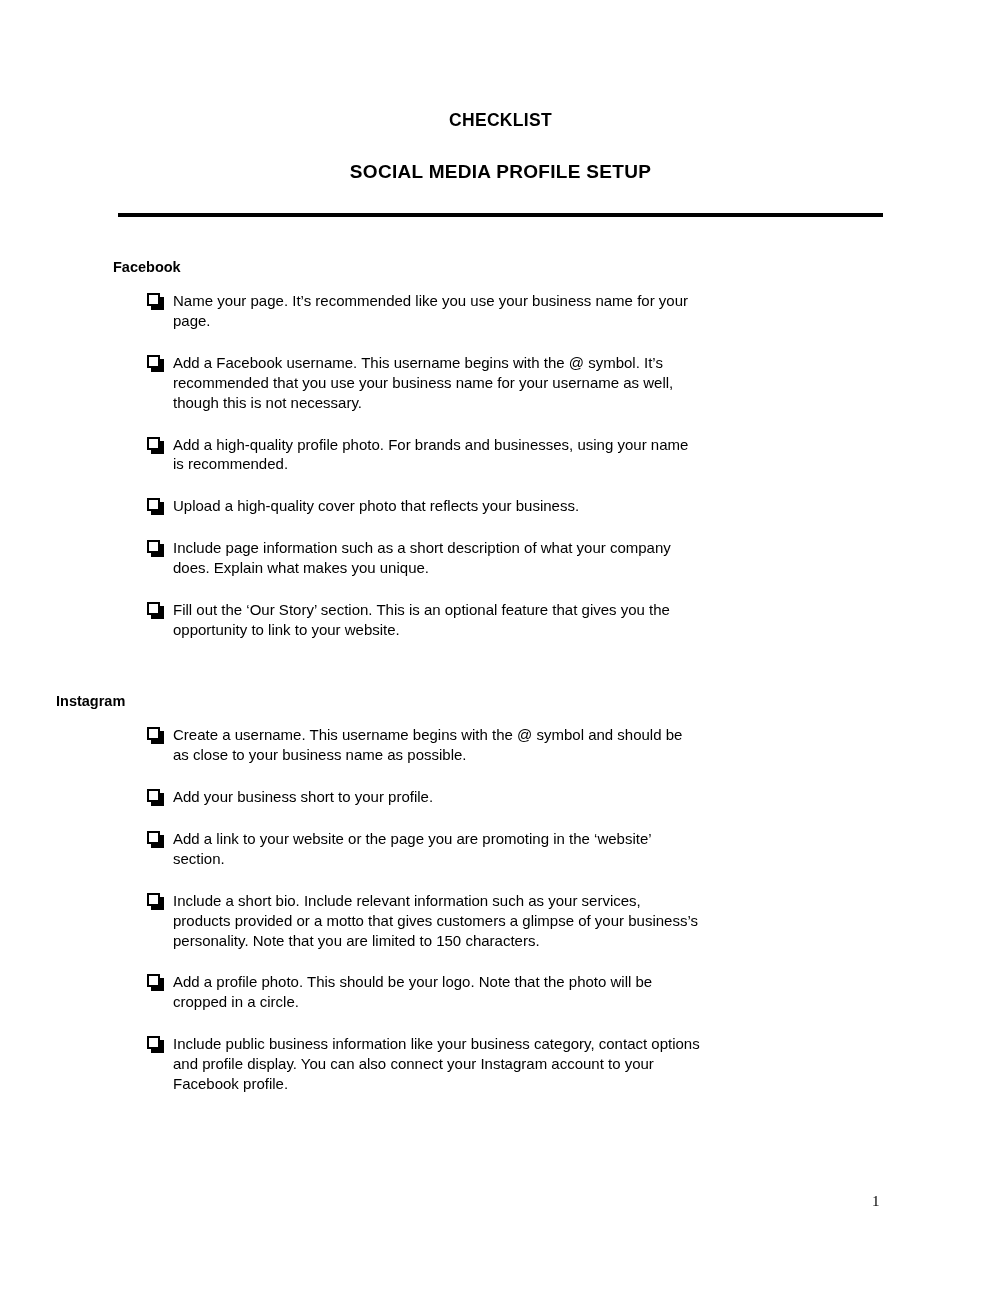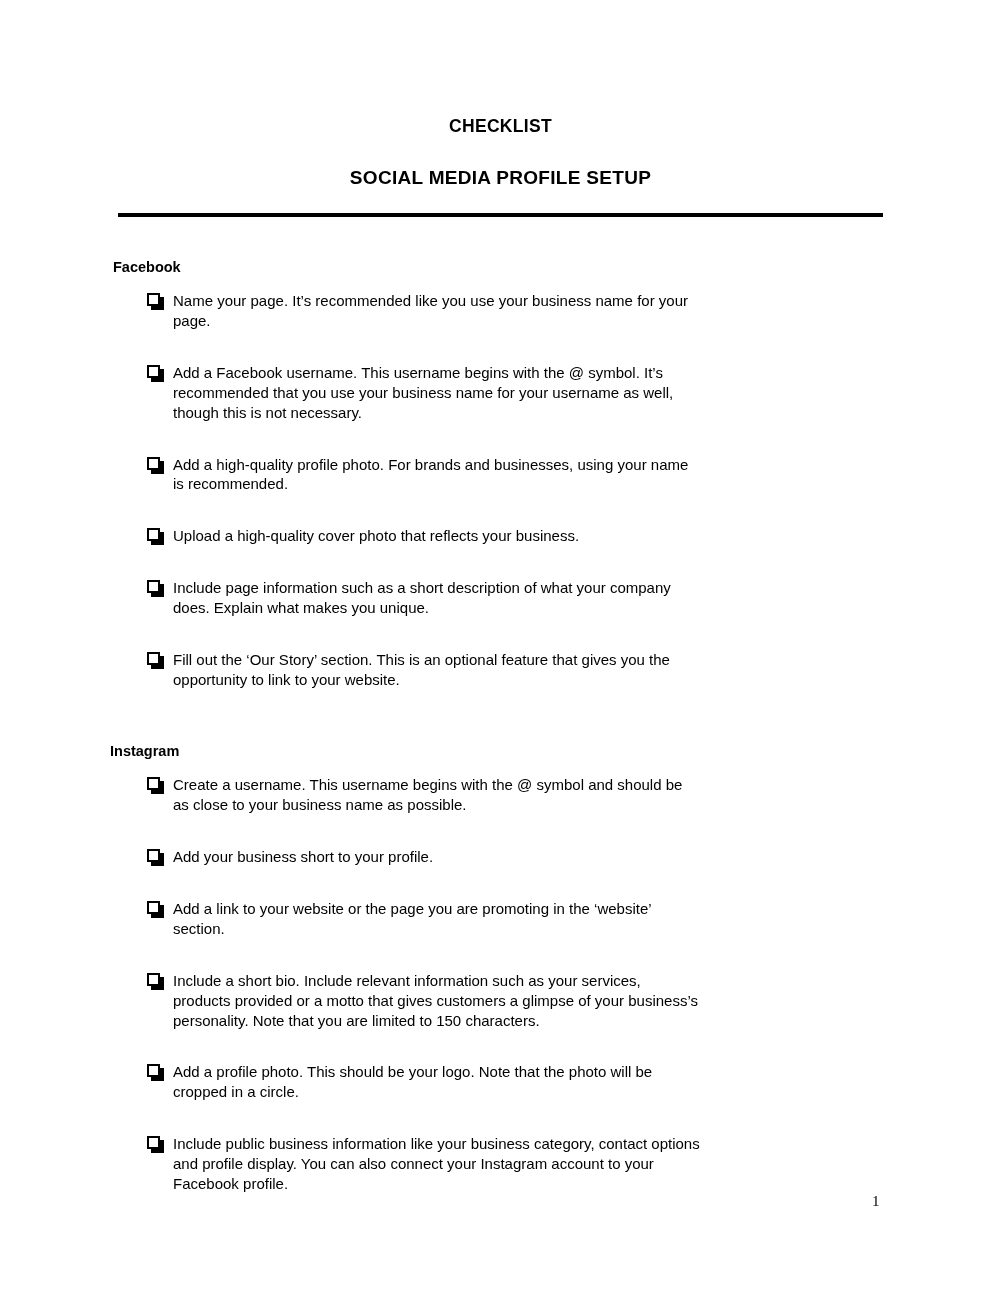--- a/index.html
+++ b/index.html
@@ -21,21 +21,21 @@
   .page {
     position: absolute;
     inset: 0;
     background: #ffffff;
   }
 
   
   .title-block {
     position: absolute;
     left: 118px;
-    top: 116px;
+    top: 110px;
     width: 765px;
     text-align: center;
   }
   .doc-title {
     font-size: 17.5px;
     font-weight: bold;
     letter-spacing: 0.3px;
     line-height: 1.2;
     margin: 0;
   }
@@ -69,29 +69,29 @@
   .section { display: block; }
   .section + .section { margin-top: 52px; }
 
   .section-heading {
     font-size: 14.5px;
     font-weight: bold;
     margin: 0 0 10px 0;
     line-height: 1.3;
   }
   .section-heading.indent-facebook { padding-left: 113px; }
-  .section-heading.indent-instagram { padding-left: 110px; }
+  .section-heading.indent-instagram { padding-left: 56px; }
 
   .items { margin: 0; padding: 0; list-style: none; }
 
   .check-item {
     position: relative;
     padding-left: 173px;
     padding-right: 128px;
-    margin-top: 32px;
+    margin-top: 22px;
     font-size: 15px;
     line-height: 1.33;
     text-align: left;
   }
   .check-item:first-child { margin-top: 14px; }
 
   
   .checkbox {
     position: absolute;
     left: 147px;

